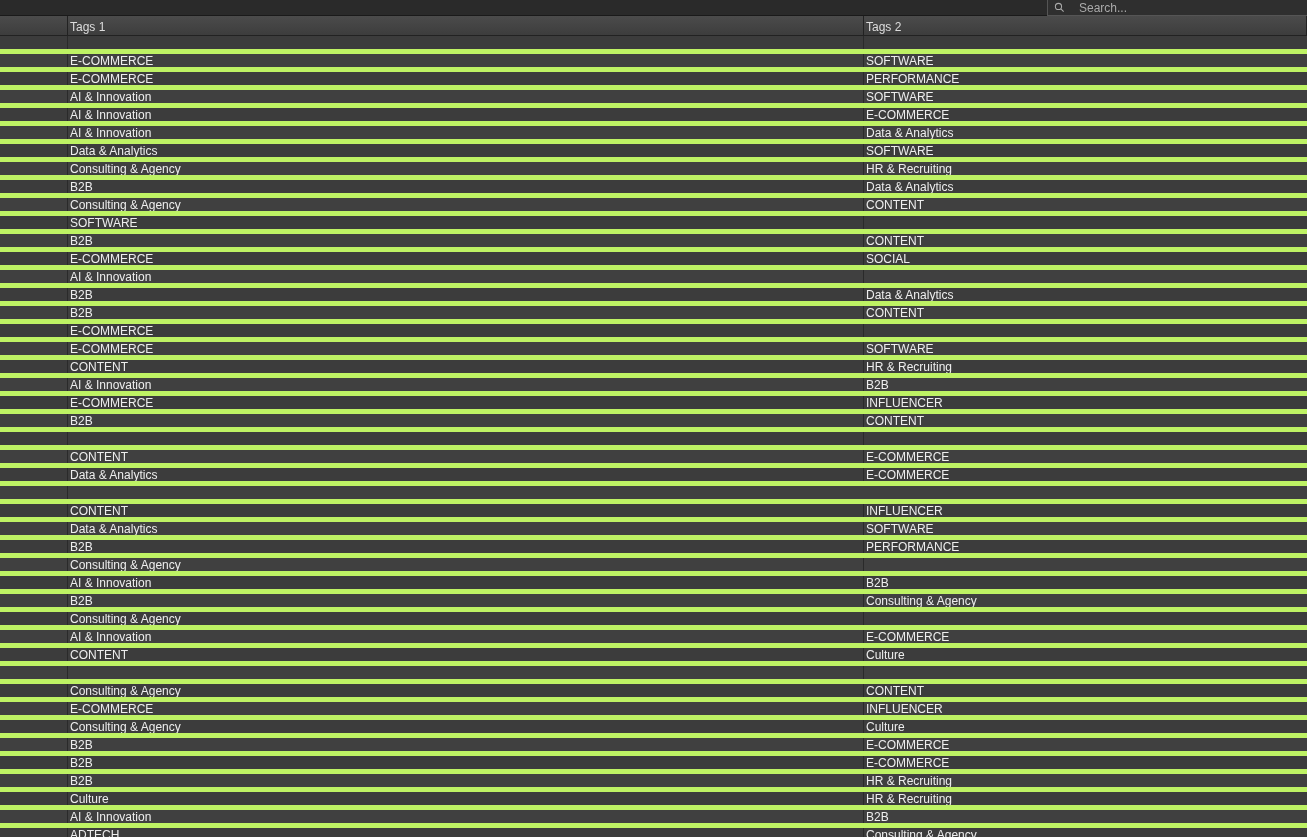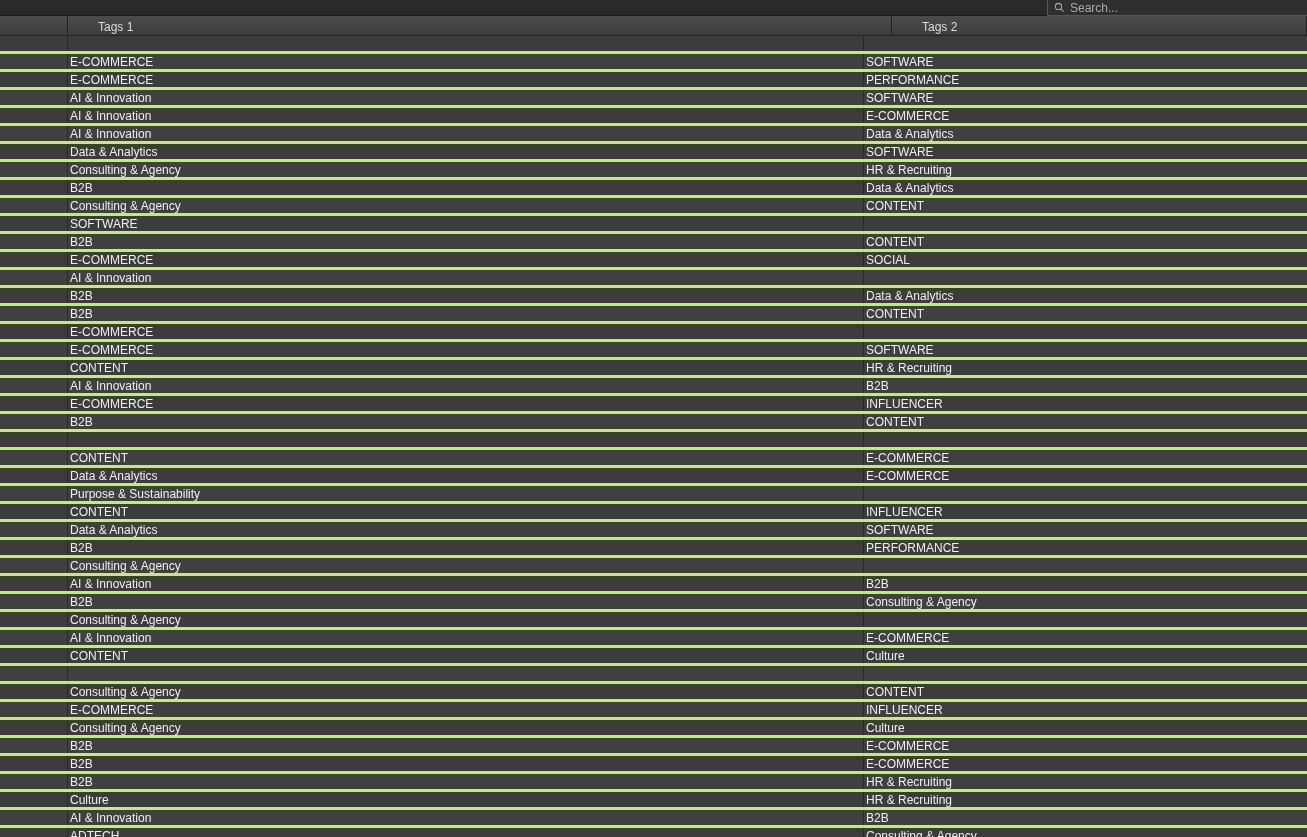--- a/index.html
+++ b/index.html
@@ -28,21 +28,21 @@
       top: 0;
       width: 260px;
       height: 16px;
       background: #2f2f2f;
       border: 1px solid #555;
       border-right: none;
       border-top: none;
       display: flex;
       align-items: center;
       padding: 0 6px;
-      gap: 5px;
+      gap: 14px;
     }
     .search-icon-svg {
       width: 11px;
       height: 11px;
       flex-shrink: 0;
     }
     .search-input {
       flex: 1;
       background: transparent;
       border: none;
@@ -64,32 +64,31 @@
       width: 68px;
       border-right: 1px solid #222;
     }
     .header-cell {
       padding: 2px 2px 0 2px;
       color: #ddd;
       border-right: 1px solid #222;
       display: flex;
       align-items: center;
       font-size: 12px;
-      margin-left: 28px;
     }
     .col1 { width: 796px; }
     .col2 { flex: 1; }
     .data-body {
       height: calc(837px - 36px);
       overflow: hidden;
     }
     .data-row {
       display: flex;
       height: 18px;
-      border-bottom: 3px solid #bef264;
+      border-bottom: 5px solid #bef264;
     }
     .data-row:nth-child(odd) {
       background: #3c3c3c;
     }
     .data-row:nth-child(even) {
       background: #404040;
     }
     .row-spacer {
       width: 68px;
       border-right: 1px solid #2a2a2a;
@@ -245,21 +244,20 @@
       <div class="data-cell col1">CONTENT</div>
       <div class="data-cell col2">E-COMMERCE</div>
     </div>
     <div class="data-row">
       <div class="row-spacer"></div>
       <div class="data-cell col1">Data &amp; Analytics</div>
       <div class="data-cell col2">E-COMMERCE</div>
     </div>
     <div class="data-row">
       <div class="row-spacer"></div>
-      <div class="data-cell col1">Purpose &amp; Sustainability</div>
       <div class="data-cell col2"></div>
     </div>
     <div class="data-row">
       <div class="row-spacer"></div>
       <div class="data-cell col1">CONTENT</div>
       <div class="data-cell col2">INFLUENCER</div>
     </div>
     <div class="data-row">
       <div class="row-spacer"></div>
       <div class="data-cell col1">Data &amp; Analytics</div>

